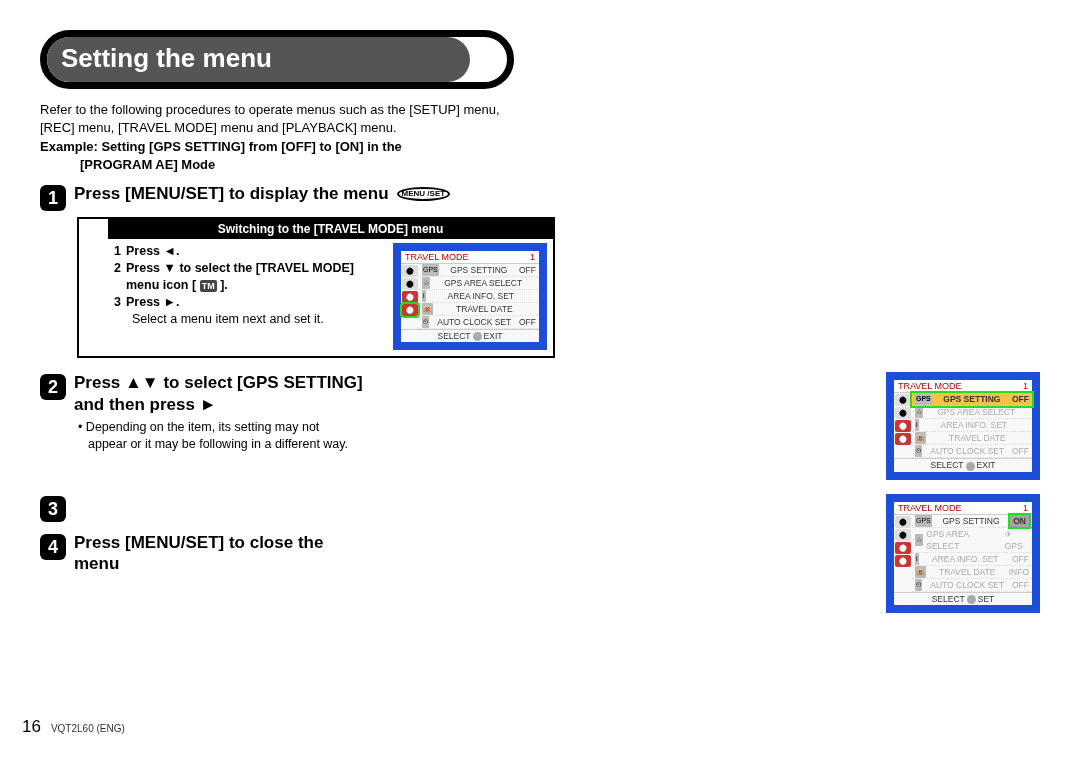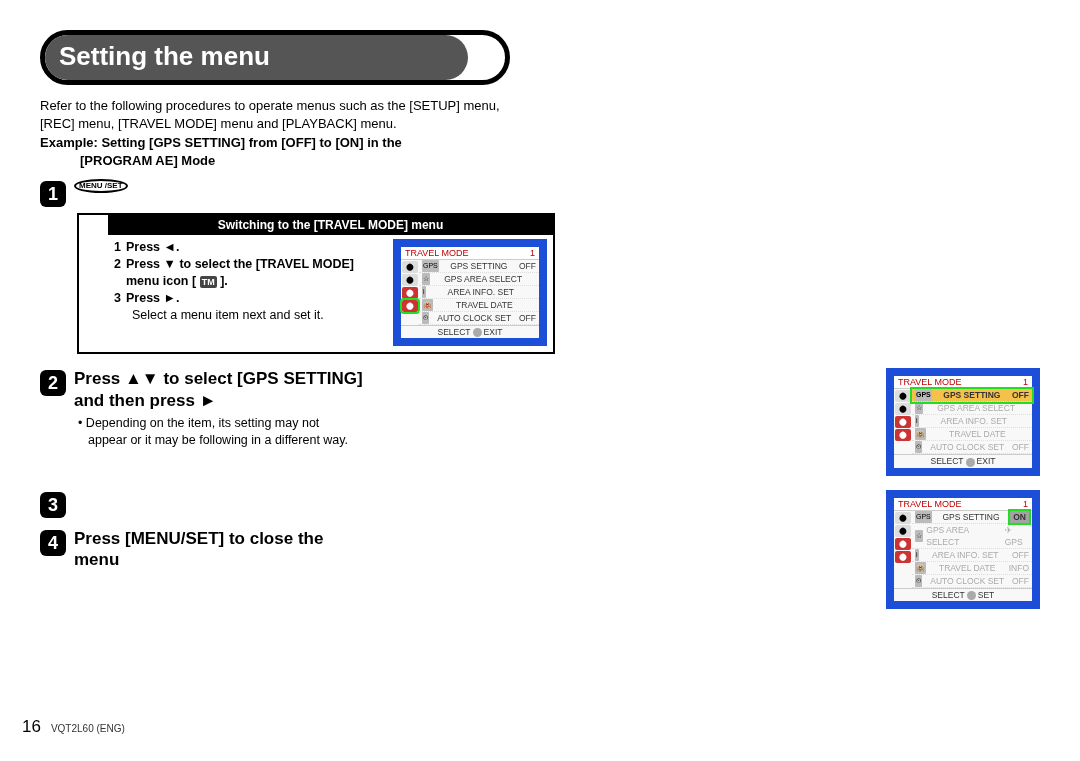--- a/index.html
+++ b/index.html
@@ -12,21 +12,21 @@
   .page {
     width: 1080px;
     height: 761px;
     position: relative;
     box-sizing: border-box;
     padding: 30px 40px 0 40px;
   }
 
   
   .title-wrap {
-    border: 5px solid #000000;
+    border: 7px solid #000000;
     border-radius: 30px;
     width: 460px;
     padding: 0;
     margin-bottom: 12px;
     overflow: hidden;
   }
   .title-tab {
     background: #555;
     color: #fff;
     font-size: 26px;
@@ -213,20 +213,21 @@
 
   <div class="intro">Refer to the following procedures to operate menus such as the [SETUP] menu, [REC] menu, [TRAVEL MODE] menu and [PLAYBACK] menu.</div>
   <div class="example">
     <span>Example: Setting [GPS SETTING] from [OFF] to [ON] in the</span>
     <span class="indent">[PROGRAM AE] Mode</span>
   </div>
 
   <div class="step">
     <div class="step-num">1</div>
     <div class="step-text step1-text">
+      <span>Press [MENU/SET] to display the menu</span>
       <span class="menuset-icon">MENU /SET</span>
     </div>
   </div>
 
   <div class="sub-box">
     <div class="sub-box-header">Switching to the [TRAVEL MODE] menu</div>
     <div class="sub-box-body">
       <div class="sub-steps">
         <div class="row">
             <span class="n">1</span>

